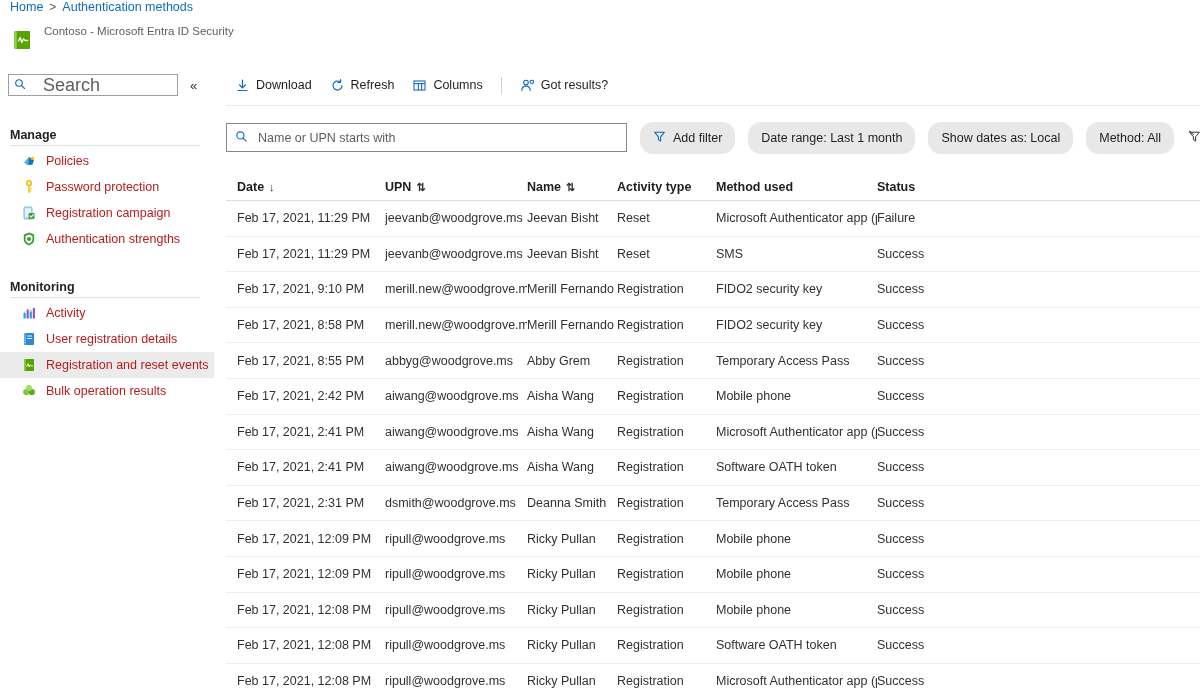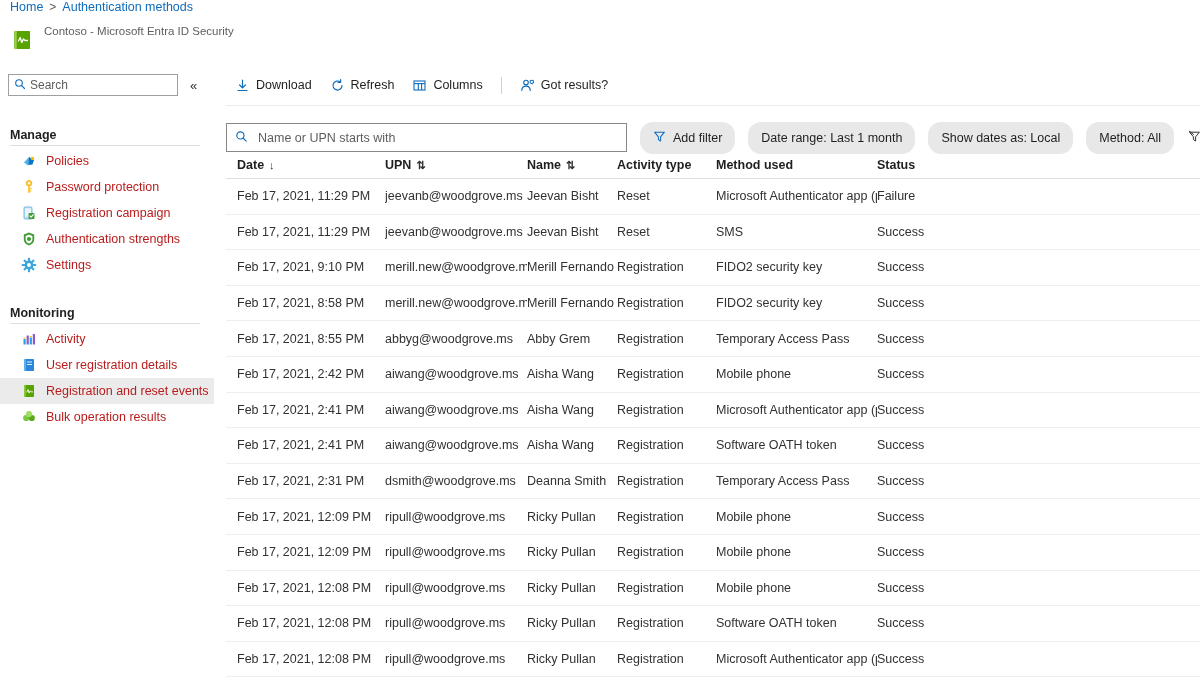--- a/index.html
+++ b/index.html
@@ -56,22 +56,22 @@
   .side-search-row {
     display: flex; align-items: center; padding: 0 0 0 8px; height: 30px;
   }
   .side-search {
     position: relative; width: 170px; height: 22px;
     border: 1px solid #a19f9d; background: #fff;
     display: flex; align-items: center;
   }
   .side-search .mag { margin-left: 5px; flex: 0 0 auto; }
   .side-search input {
-    border: 0; outline: 0; font-size: 12px; color: #4d7c0f;
-    background: transparent; width: 130px; margin-left: 2px;
+    border: 0; outline: 0; font-size: 18px; color: #4d7c0f;
+    background: transparent; width: 130px; margin-left: 15px;
     font-family: "Liberation Sans", sans-serif;
   }
   .side-search input::placeholder { color: #605e5c; }
   .collapse-btn {
     margin-left: 12px; color: #323130; font-size: 13px;
     cursor: pointer; user-select: none;
   }
 
   .side-group-label {
     font-size: 12.5px; font-weight: 700; color: #201f1e;
@@ -131,21 +131,21 @@
     font-size: 12.5px; color: #201f1e; white-space: nowrap;
   }
   .pill .pill-ico { margin-right: 7px; flex: 0 0 auto; }
   .reset-btn {
     display: flex; align-items: center; margin-left: 14px;
     cursor: pointer; font-size: 12.5px; color: #201f1e; white-space: nowrap;
   }
   .reset-btn .pill-ico { margin-right: 6px; }
 
   
-  .table { width: 974px; }
+  .table { margin-top: 22px; width: 974px; }
   .t-head {
     display: flex; align-items: center; height: 26px;
     font-size: 12.5px; font-weight: 700; color: #201f1e;
   }
   .t-head .cell { display: flex; align-items: center; }
   .sort-ico { margin-left: 5px; color: #323130; font-size: 11px; }
   .t-head-rule { height: 1px; background: #e1dfdd; width: 974px; }
   .t-row {
     display: flex; align-items: center; height: 35.6px;
     font-size: 12.5px; color: #323130;
@@ -247,35 +247,20 @@
       <span class="side-ico">
         <svg width="16" height="16" viewBox="0 0 16 16">
           <path d="M8 1.5 L13.2 3.6 V8.2 C13.2 11.3 10.9 13.6 8 14.5 C5.1 13.6 2.8 11.3 2.8 8.2 V3.6 Z" fill="#3f9c35"></path>
           <path d="M8 3.6 L11.4 5 V8.2 C11.4 10.3 9.9 11.9 8 12.6 C6.1 11.9 4.6 10.3 4.6 8.2 V5 Z" fill="#ffffff"></path>
           <circle cx="8" cy="8" r="2.1" fill="#3f9c35"></circle>
         </svg>
       </span>
       <span>Authentication strengths</span>
     </div>
 
-    <div class="side-item">
-      <span class="side-ico">
-        <svg width="16" height="16" viewBox="0 0 16 16">
-          <g fill="#3ba7dd">
-            <rect x="6.9" y="0.8" width="2.2" height="14.4" rx="0.7"></rect>
-            <rect x="6.9" y="0.8" width="2.2" height="14.4" rx="0.7" transform="rotate(45 8 8)"></rect>
-            <rect x="6.9" y="0.8" width="2.2" height="14.4" rx="0.7" transform="rotate(90 8 8)"></rect>
-            <rect x="6.9" y="0.8" width="2.2" height="14.4" rx="0.7" transform="rotate(135 8 8)"></rect>
-          </g>
-          <circle cx="8" cy="8" r="4.4" fill="#3ba7dd"></circle>
-          <circle cx="8" cy="8" r="1.9" fill="#ffffff"></circle>
-        </svg>
-      </span>
-      <span>Settings</span>
-    </div>
 
     <div class="side-group-label">Monitoring</div>
     <div class="side-divider"></div>
 
     <div class="side-item">
       <span class="side-ico">
         <svg width="16" height="16" viewBox="0 0 16 16">
           <rect x="2.5" y="8" width="2.2" height="5.5" fill="#2b9fe0"></rect>
           <rect x="5.6" y="4.5" width="2.2" height="9" fill="#8a59d0"></rect>
           <rect x="8.7" y="6.5" width="2.2" height="7" fill="#2b9fe0"></rect>

